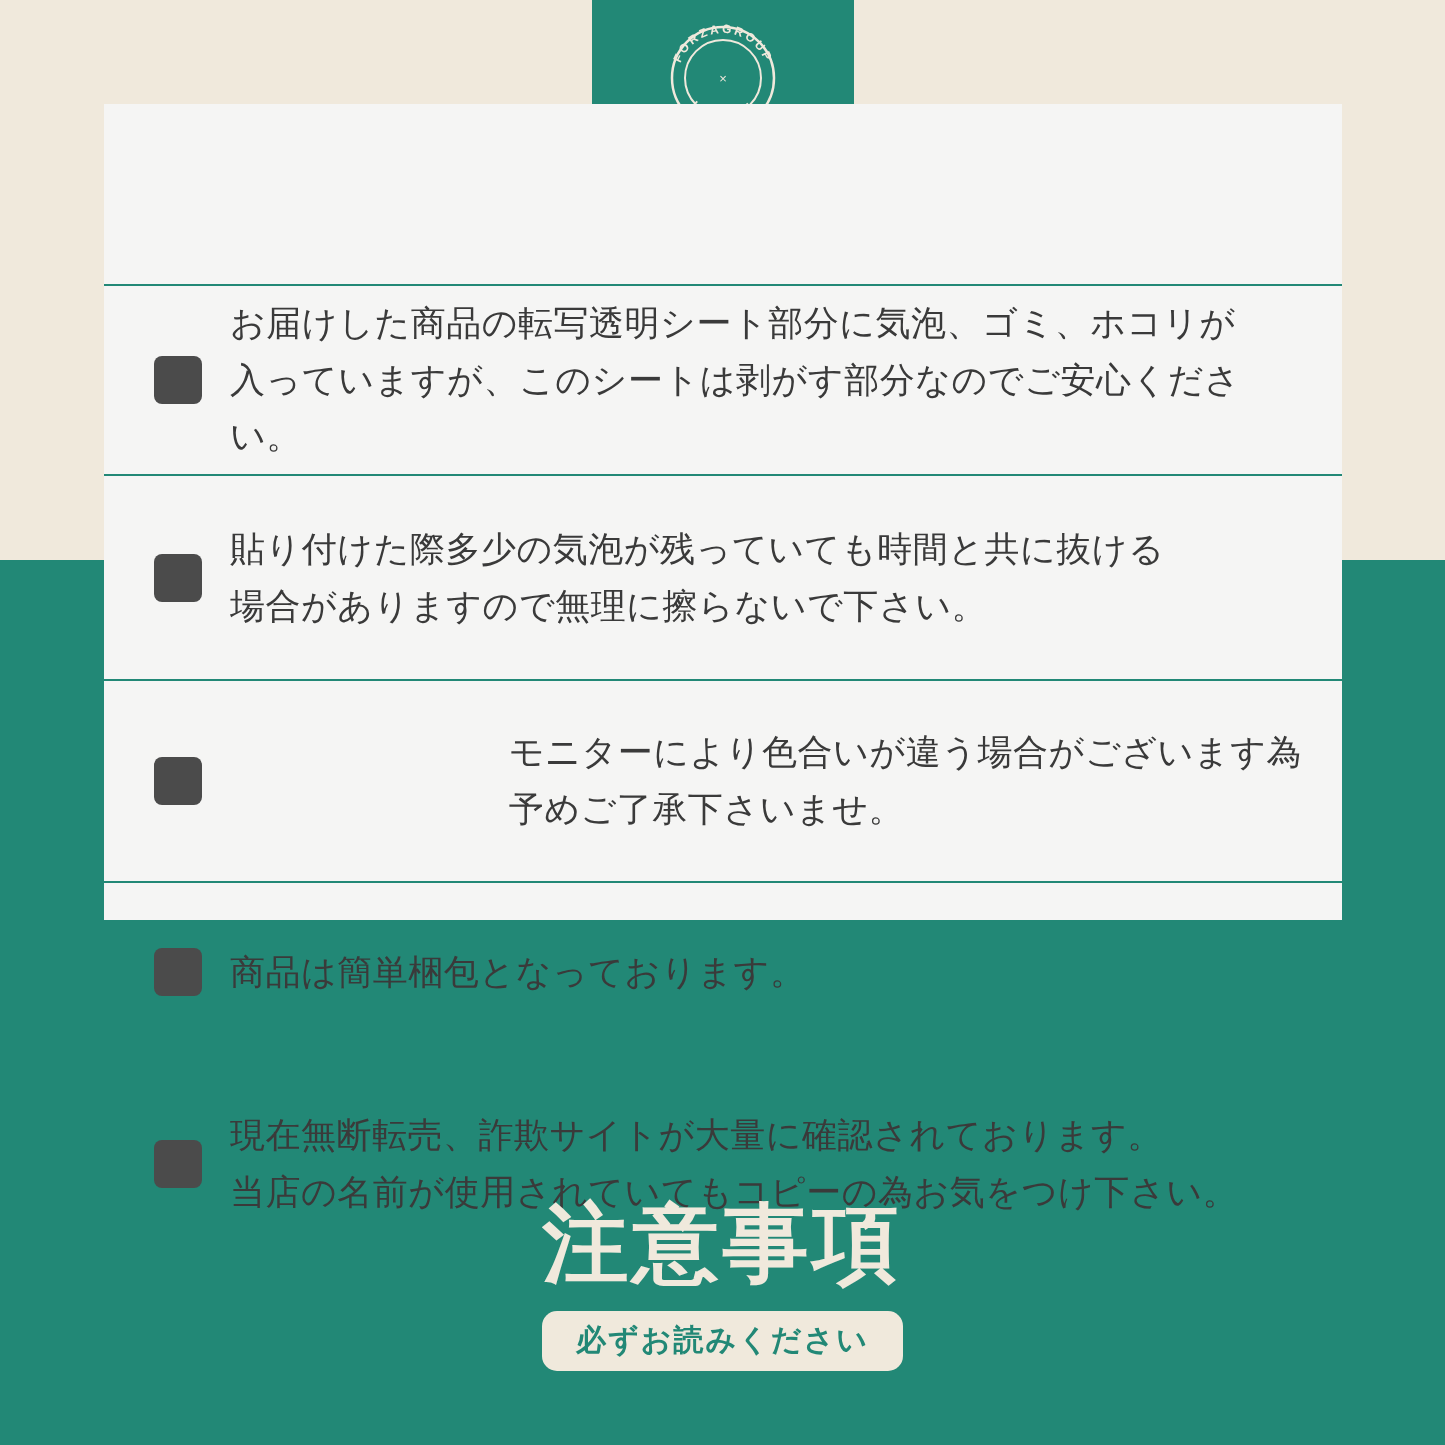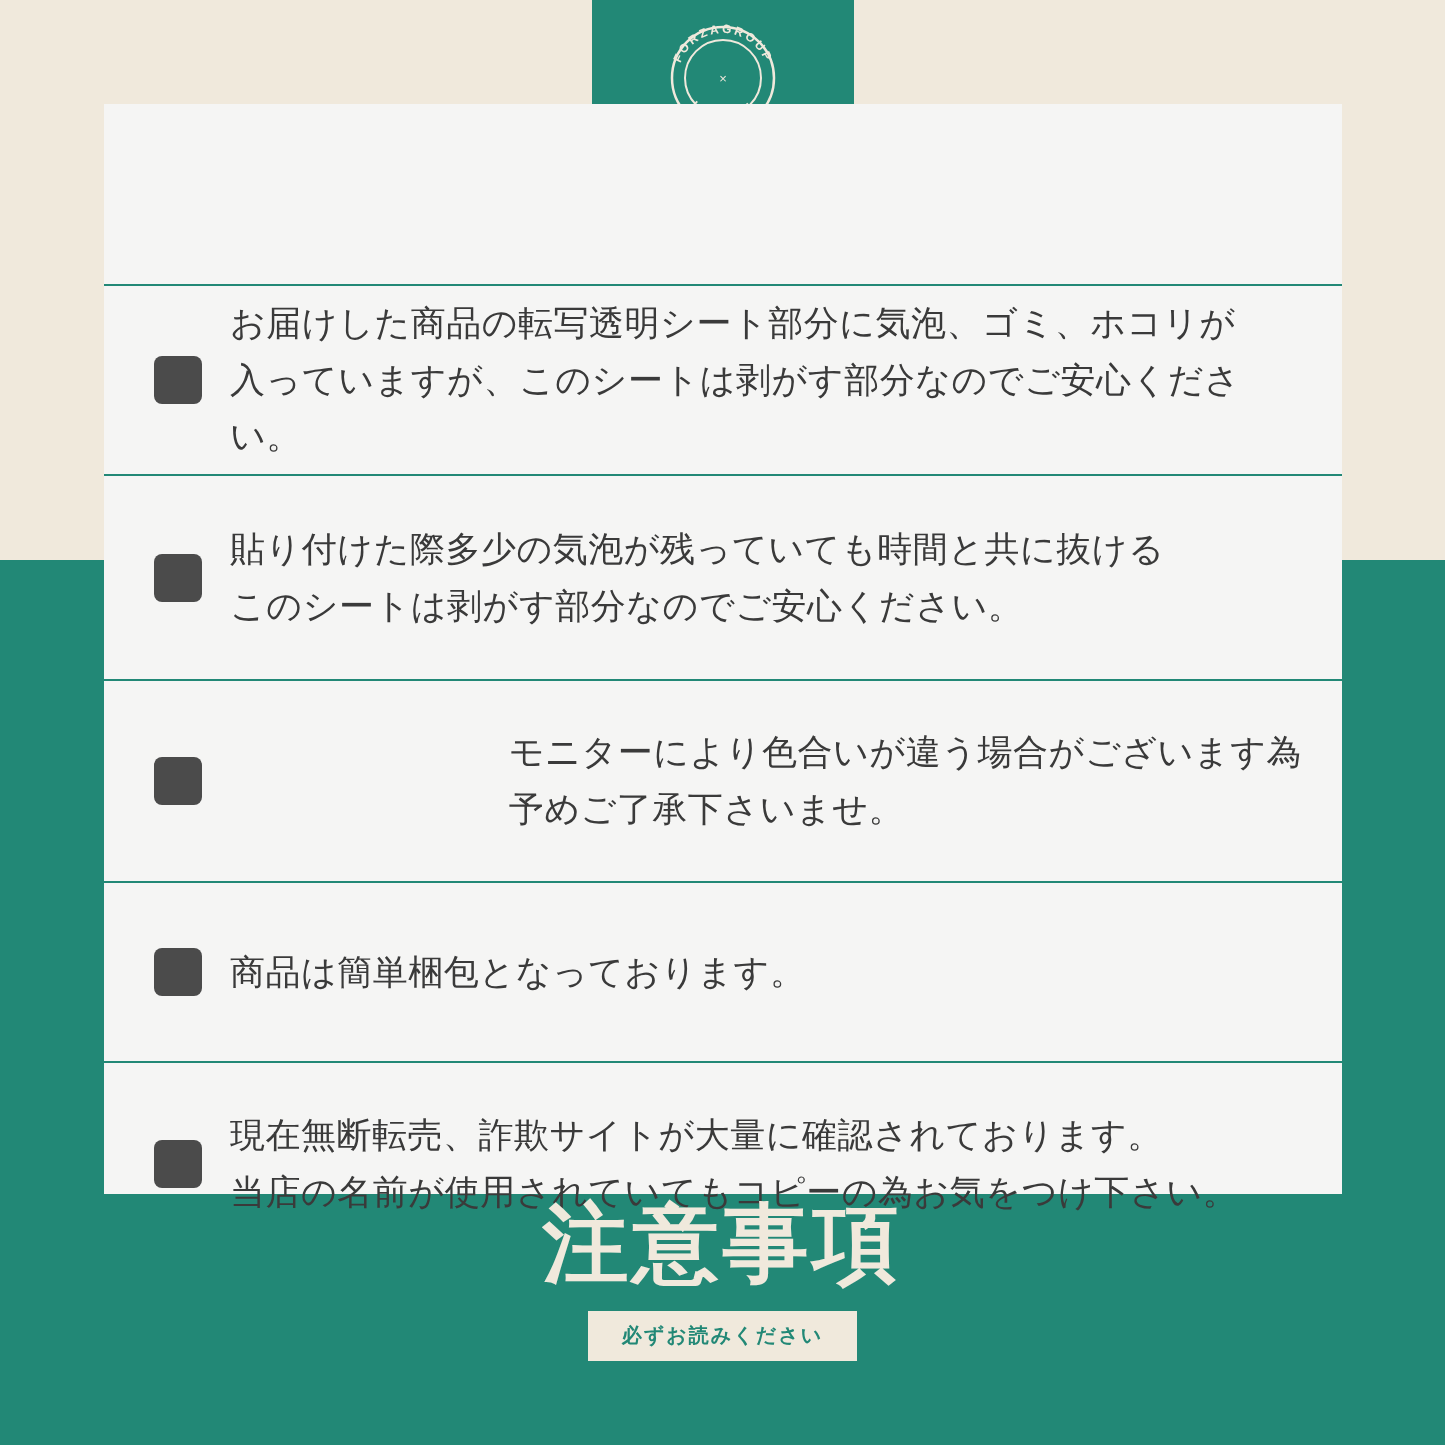--- a/index.html
+++ b/index.html
@@ -46,21 +46,21 @@
   }
   #logo-circle svg {
     display: block;
   }
   
   #card {
     position: absolute;
     left: 104px;
     top: 104px;
     width: 1238px;
-    height: 1090px;
+    height: 816px;
     background: #f5f5f4;
   }
   .note-row {
     position: relative;
     display: flex;
     align-items: center;
     padding: 0 40px 0 50px;
     box-sizing: border-box;
     border-bottom: 2px solid #228876;
   }
@@ -108,25 +108,26 @@
     font-size: 86px;
     font-weight: bold;
     color: #f0e9dc;
     letter-spacing: 4px;
     line-height: 1.1;
   }
   #footer-pill {
     margin-top: 20px;
     background: #f0e9dc;
     color: #228876;
-    font-size: 20px;
+    font-size: 30px;
     font-weight: bold;
     letter-spacing: 2px;
     padding: 14px 34px 16px 34px;
     line-height: 1;
+    border-radius: 15px;
   }
 </style>
 </head>
 <body>
 
 <div id="page">
 
   <div id="bg-bottom"></div>
 
   <div id="logo-badge">
@@ -155,21 +156,21 @@
 
     <div class="note-row" id="r1">
       <div class="bullet"></div>
       <div class="note-text">お届けした商品の転写透明シート部分に気泡、ゴミ、ホコリが
 入っていますが、このシートは剥がす部分なのでご安心ください。</div>
     </div>
 
     <div class="note-row" id="r2">
       <div class="bullet"></div>
       <div class="note-text">貼り付けた際多少の気泡が残っていても時間と共に抜ける
-このシートは剥がす部分なのでご安心ください。</div>
+場合がありますので無理に擦らないで下さい。</div>
     </div>
 
     <div class="note-row" id="r3">
       <div class="bullet"></div>
       <div class="note-text">モニターにより色合いが違う場合がございます為
 予めご了承下さいませ。</div>
     </div>
 
     <div class="note-row" id="r5">
       <div class="bullet"></div>

